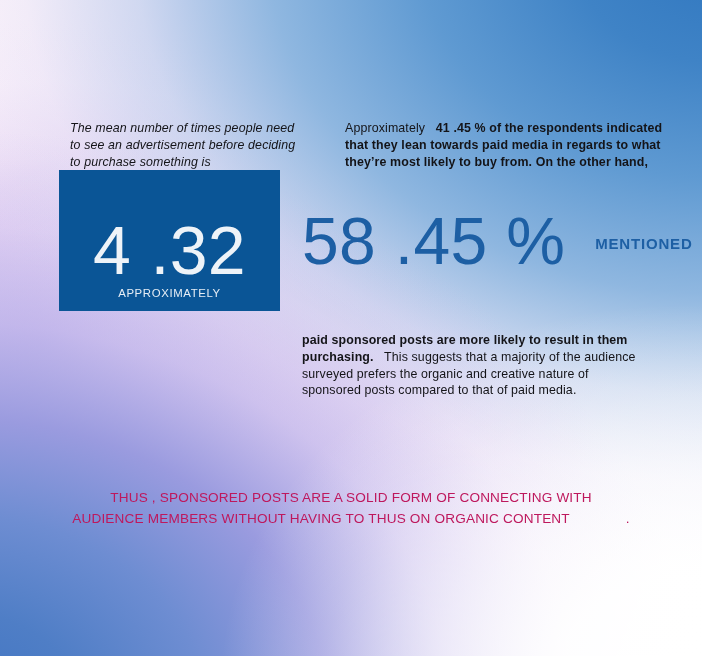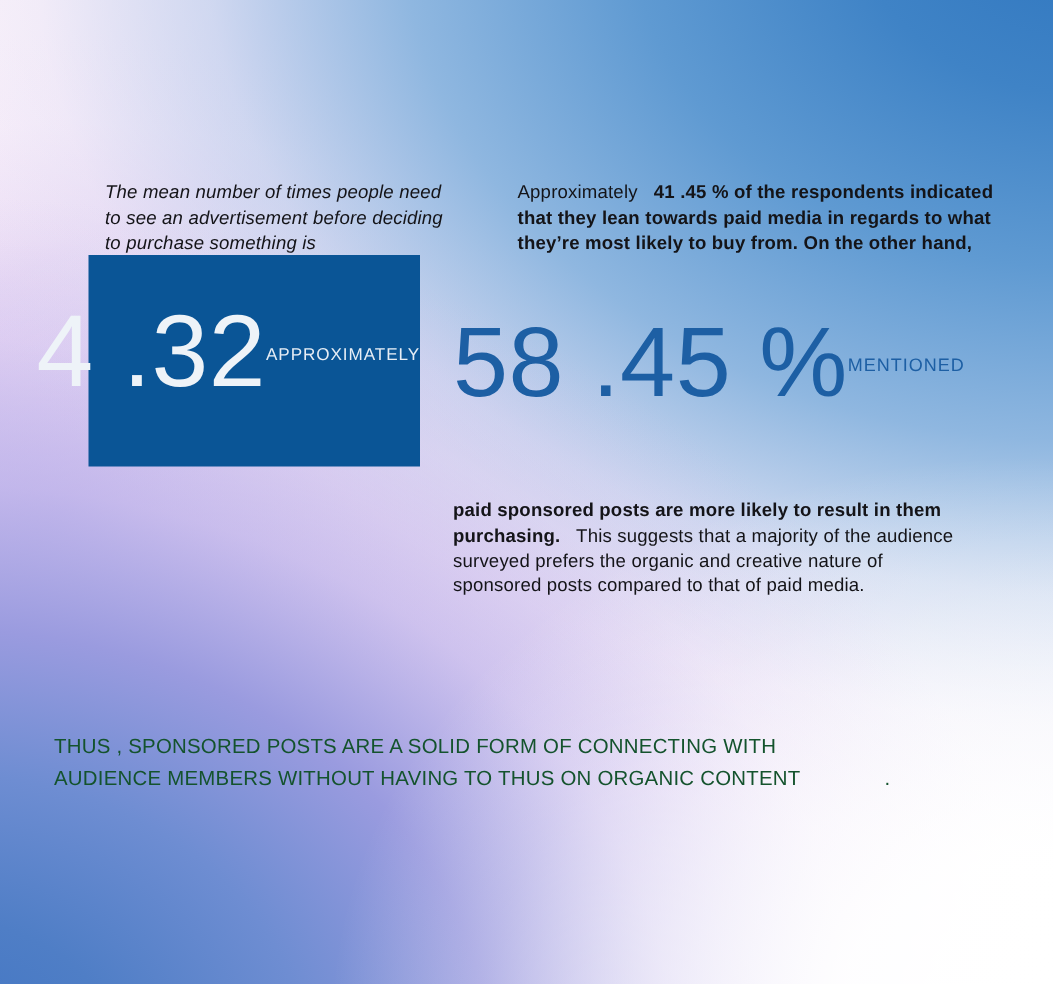--- a/index.html
+++ b/index.html
@@ -112,20 +112,21 @@
 
   
   #stat-box {
     position: absolute;
     left: 59px;
     top: 170px;
     width: 221px;
     height: 141px;
     background: #0a5596;
     display: flex;
+    flex-direction: column;
     align-items: center;
     justify-content: flex-end;
     padding-bottom: 12px;
     box-sizing: border-box;
   }
   #stat-box-value {
     font-size: 68px;
     line-height: 0.92;
     font-weight: 300;
     color: #eef3f8;
@@ -153,40 +154,41 @@
   #stat-open-value {
     font-size: 66px;
     line-height: 1.0;
     font-weight: 300;
     color: #1d5fa4;
     letter-spacing: 0.005em;
     white-space: pre;
   }
   #stat-open-caption {
     margin-top: 4px;
-    font-size: 12px;
+    font-size: 15px;
     letter-spacing: 0.055em;
     color: #1d5fa4;
-    font-weight: 400;
+    font-weight: 700;
+    margin-left: 30px;
   }
 
   
   #para-left-lower  { position: absolute; left: 58px;  top: 320px; width: 232px; }
   #para-right-lower { position: absolute; left: 302px; top: 320px; width: 336px; }
 
   
   #conclusion {
     position: absolute;
     left: 36px;
     top: 487px;
     width: 630px;
-    text-align: left;
+    text-align: center;
     font-size: 13.6px;
     line-height: 21px;
-    color: #14532d;
+    color: #be185d;
     letter-spacing: 0.012em;
   }
   #conclusion .tail-gap {
     display: inline-block;
     width: 56px;
   }
 </style>
 </head>
 <body>
 

